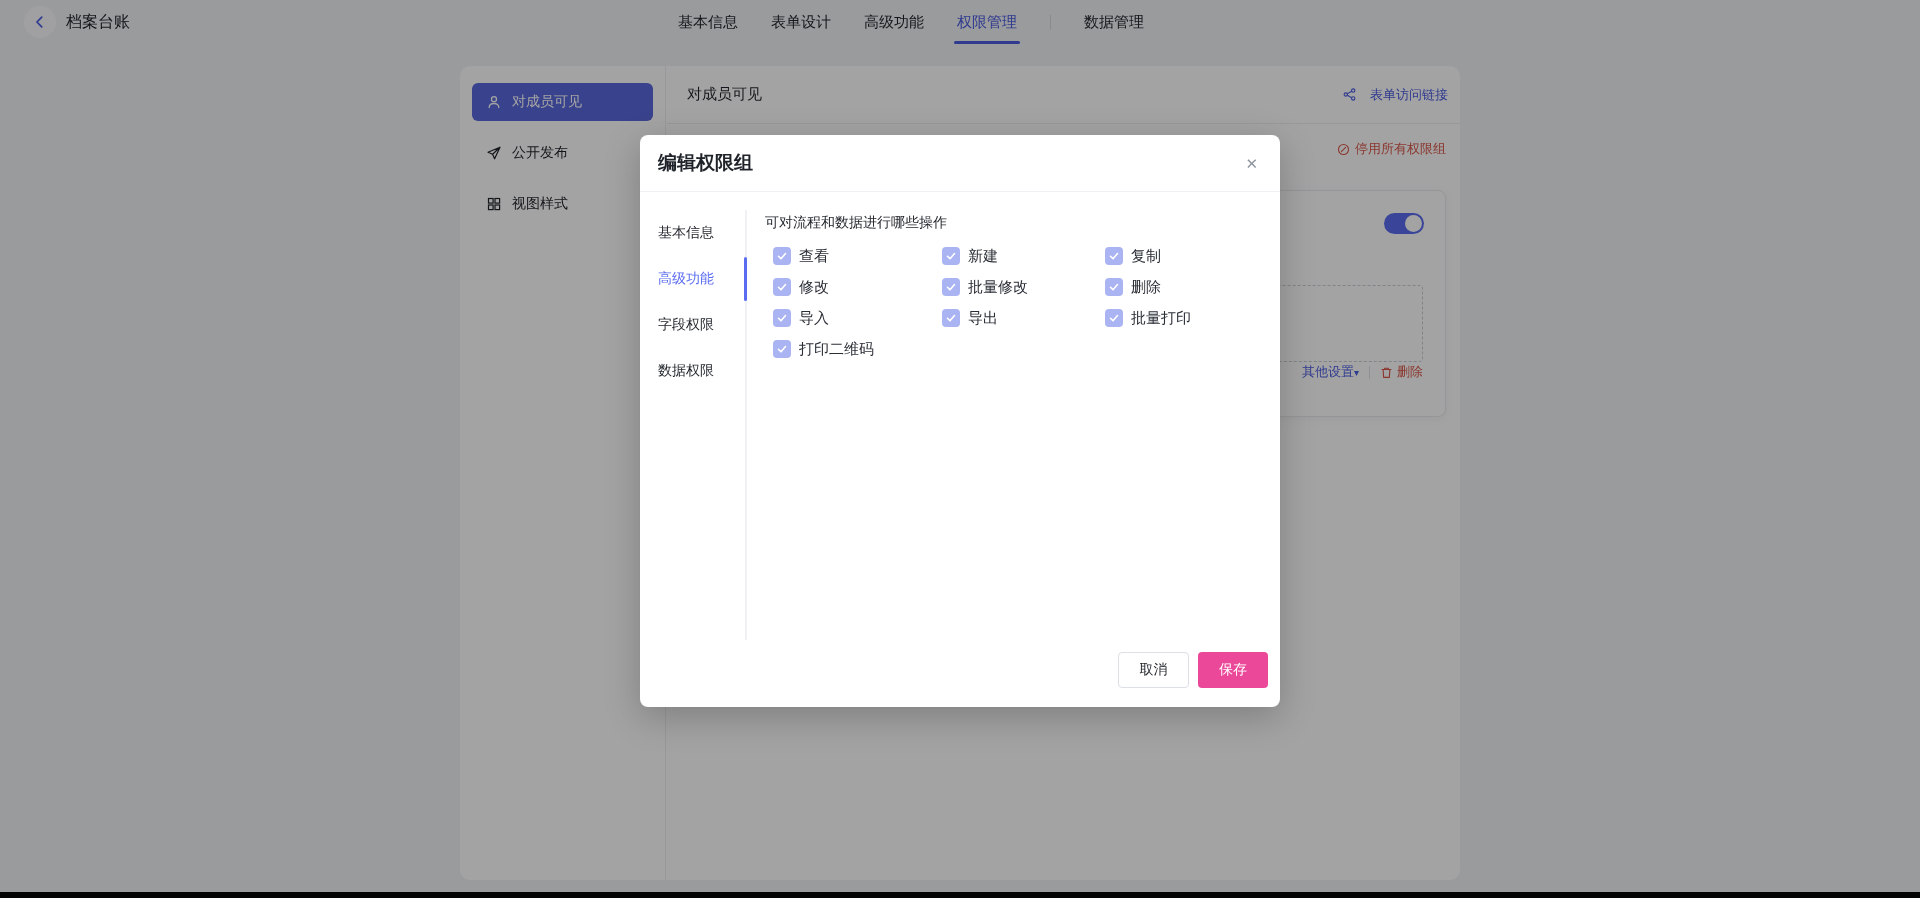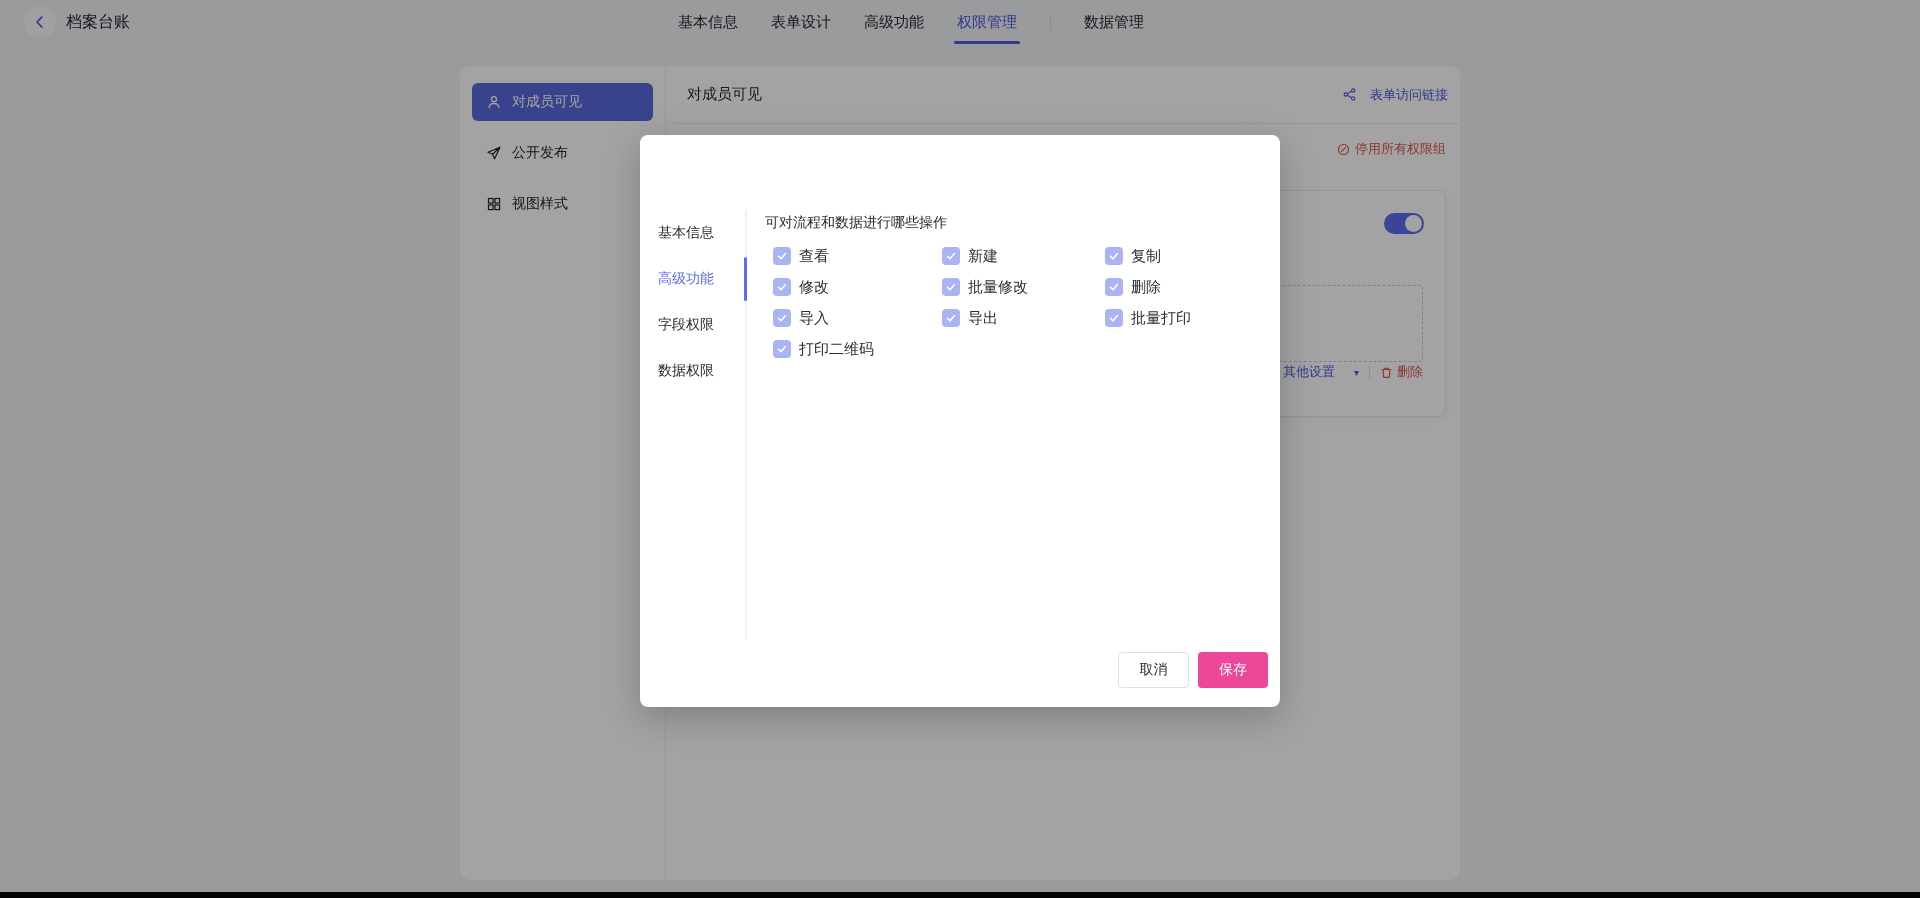--- a/index.html
+++ b/index.html
@@ -34,21 +34,21 @@
   .disable-row { display:flex; justify-content:flex-end; padding:16px 14px 0 0; }
   .disable-link { display:flex; align-items:center; gap:5px; font-size:13px; color:#D9574A; cursor:pointer; }
   .perm-panel { position:absolute; left:20px; right:14px; top:124px; height:227px; background:#fff;
     border:1px solid #E9EBEF; border-radius:8px; box-shadow:0 2px 10px rgba(31,35,41,0.05); }
   .toggle { position:absolute; top:22px; right:21px; width:40px; height:21px; border-radius:11px;
     background:#5B6CF0; cursor:pointer; }
   .toggle .knob { position:absolute; top:2px; right:2px; width:17px; height:17px; border-radius:50%; background:#fff; }
   .dashed-box { position:absolute; left:16px; right:22px; top:94px; height:77px;
     border:1px dashed #C9CDD4; border-radius:4px; }
   .panel-actions { position:absolute; right:22px; top:172px; display:flex; align-items:center; gap:10px; font-size:13px; }
-  .other-settings { color:#4C5CE0; display:flex; align-items:center; gap:19px; cursor:pointer; }
+  .other-settings { color:#4C5CE0; display:flex; align-items:center; gap:0; cursor:pointer; }
   .caret { font-size:10px; color:#4C5CE0; }
   .action-sep { width:1px; height:13px; background:#E0E2E6; }
   .delete-link { color:#D9574A; display:flex; align-items:center; gap:4px; cursor:pointer; }
   .bottom-black { position:absolute; left:0; right:0; bottom:0; height:6px; background:#060606; }
   
   .overlay { position:absolute; inset:0; background:rgba(0,0,0,0.36); }
   .modal { position:absolute; left:640px; top:135px; width:640px; height:572px; background:#fff;
     border-radius:8px; box-shadow:0 10px 36px rgba(0,0,0,0.22); }
   .modal-header { height:57px; border-bottom:1px solid #EFF0F3; display:flex; align-items:center; padding:0 22px 0 18px; }
   .modal-title { font-size:19px; font-weight:600; color:#1F2329; }
@@ -175,20 +175,24 @@
       </div>
     </div>
   </div>
 </div>
 
 <div class="bottom-black"></div>
 
 <div class="overlay"></div>
 
 <div class="modal">
+  <div class="modal-header">
+    <span class="modal-title">编辑权限组</span>
+    <span class="modal-close">✕</span>
+  </div>
   <div class="modal-body">
     <div class="modal-nav">
       <div class="modal-tab">基本信息</div>
       <div class="modal-tab active">高级功能</div>
       <div class="modal-tab">字段权限</div>
       <div class="modal-tab">数据权限</div>
     </div>
 
     <div class="modal-content">
       <div class="section-title">可对流程和数据进行哪些操作</div>

